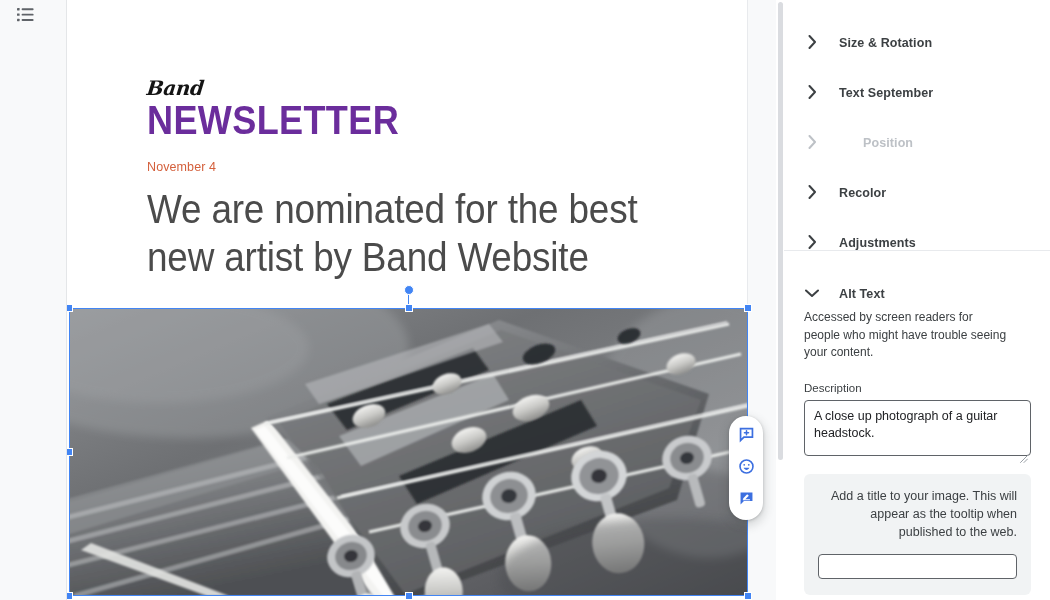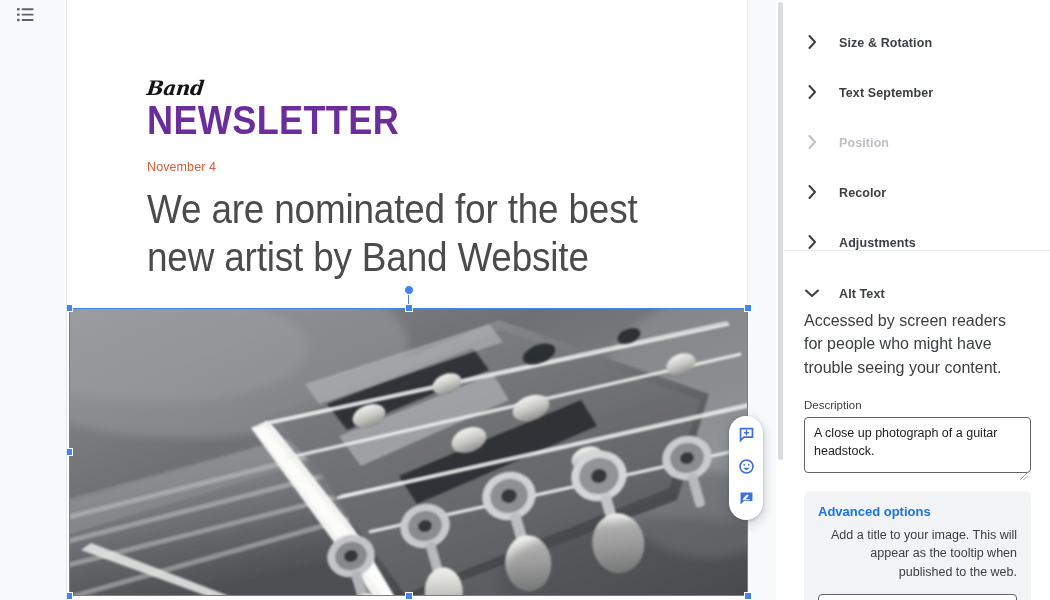--- a/index.html
+++ b/index.html
@@ -206,21 +206,21 @@
     overflow: hidden;
   }
   .panel-row {
     position: relative;
     display: flex;
     align-items: flex-end;
     height: 50px;
     padding-left: 20px;
     cursor: pointer;
   }
-  .panel-row.disabled { cursor: default; }
+  .panel-row.disabled { cursor: default; gap: 24px; }
   .chev {
     width: 16px; height: 16px;
     display: flex;
     align-items: center;
     justify-content: center;
     margin-right: 19px;
     flex: none;
   }
   .row-label {
     font-size: 12.5px;
@@ -231,21 +231,21 @@
   .panel-row.disabled .row-label { color: #bdc1c6; font-weight: 700; }
 
   .panel-divider {
     height: 1px;
     background: #e8eaed;
     margin: 0 0 0 0;
   }
 
   .alt-body { padding: 8px 20px 0 20px; }
   .alt-help {
-    font-size: 16px;
+    font-size: 12px;
     line-height: 1.46;
     color: #3c4043;
     width: 205px;
   }
   .field-label {
     font-size: 11.5px;
     color: #3c4043;
     margin-top: 20px;
     margin-bottom: 6px;
   }
@@ -598,20 +598,19 @@
       <div style="position:relative;width:227px;">
         <textarea class="desc-area" placeholder="" style="">A close up photograph of a guitar headstock.</textarea>
         <span class="desc-grip">
           <svg width="9" height="9" viewBox="0 0 9 9">
             <path d="M8.5 1.5L1.5 8.5M8.5 5L5 8.5" stroke="#9aa0a6" stroke-width="1" stroke-linecap="round"></path>
           </svg>
         </span>
       </div>
 
       <div class="adv-card">
-        <div class="adv-title">Advanced options</div>
         <div class="adv-help">Add a title to your image. This will appear as the tooltip when published to the web.</div>
         <input class="title-input" type="text" placeholder="" style="">
       </div>
     </div>
   </div>
 
 </div>
 
 </body></html>

